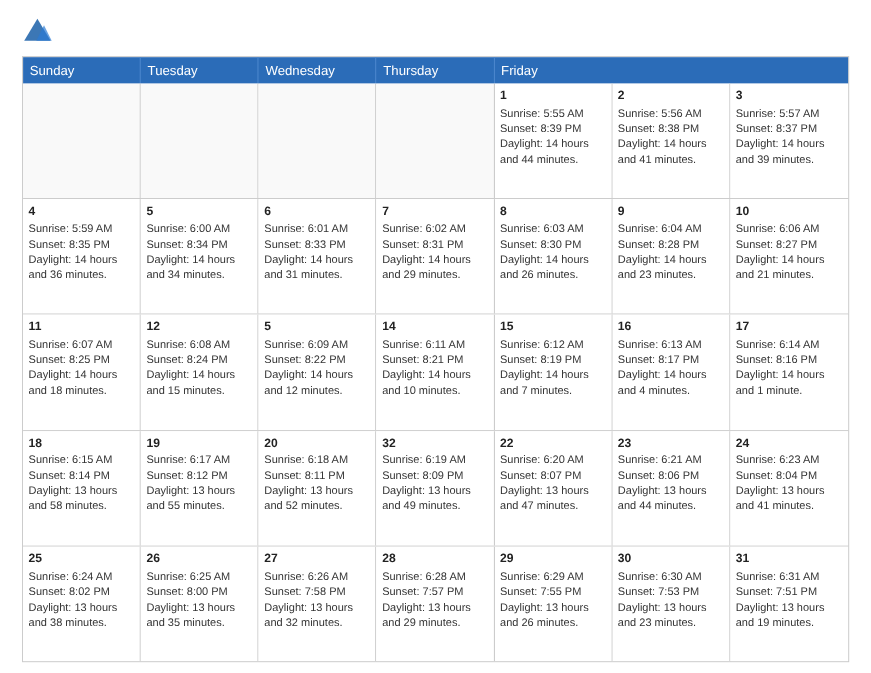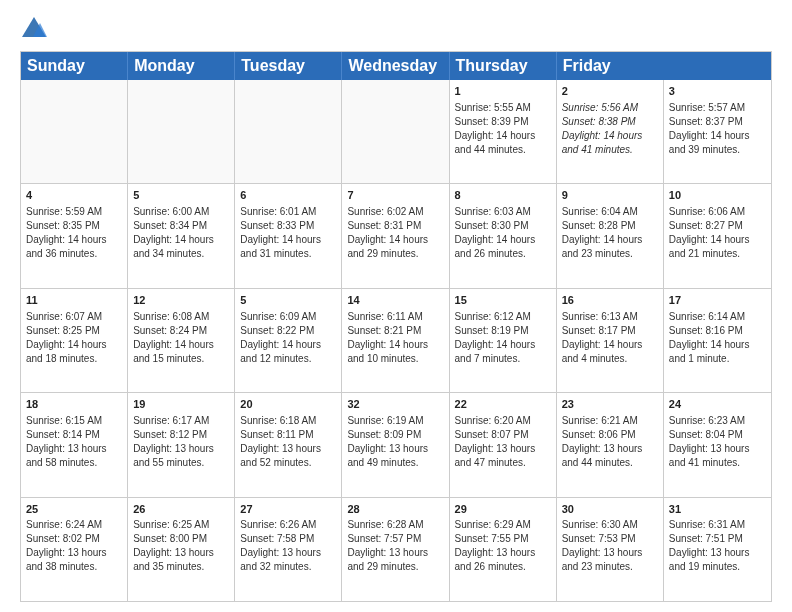--- a/index.html
+++ b/index.html
@@ -60,22 +60,22 @@
       flex-direction: column;
       border: 1px solid #ccc;
     }
     .cal-header {
       display: grid;
       grid-template-columns: repeat(7, 1fr);
       background: #2b6cb8;
     }
     .cal-header-cell {
       color: #fff;
-      font-size: 16px;
-      font-weight: bold;
+      font-size: 12px;
+      font-weight: normal;
       padding: 5px 6px;
       text-align: left;
       border-right: 1px solid #4a85cc;
     }
     .cal-header-cell:last-child { border-right: none; }
     .cal-body {
       flex: 1;
       display: flex;
       flex-direction: column;
     }
@@ -126,42 +126,41 @@
     </div>
     <div class="title-block">
       <div class="month-title"></div>
       <div class="location"></div>
     </div>
   </div>
 
   <div class="calendar">
     <div class="cal-header">
     <div class="cal-header-cell">Sunday</div>
-        <div class="cal-header-cell">Monday</div>
         <div class="cal-header-cell">Tuesday</div>
         <div class="cal-header-cell">Wednesday</div>
         <div class="cal-header-cell">Thursday</div>
         <div class="cal-header-cell">Friday</div>
       </div>
     <div class="cal-body">
     <div class="cal-row">
           <div class="cal-cell empty"></div>
           <div class="cal-cell empty"></div>
           <div class="cal-cell empty"></div>
           <div class="cal-cell empty"></div>
           <div class="cal-cell">
             <span class="day-num">1</span>
             <div class="cell-text" style="white-space: pre-line;">Sunrise: 5:55 AM
 Sunset: 8:39 PM
 Daylight: 14 hours
 and 44 minutes.</div>
           </div>
           <div class="cal-cell">
             <span class="day-num">2</span>
-            <div class="cell-text" style="white-space: pre-line; font-style: italic;">Sunrise: 5:56 AM
+            <div class="cell-text" style="white-space: pre-line;">Sunrise: 5:56 AM
 Sunset: 8:38 PM
 Daylight: 14 hours
 and 41 minutes.</div>
           </div>
           <div class="cal-cell">
             <span class="day-num">3</span>
             <div class="cell-text" style="white-space: pre-line;">Sunrise: 5:57 AM
 Sunset: 8:37 PM
 Daylight: 14 hours
 and 39 minutes.</div>

